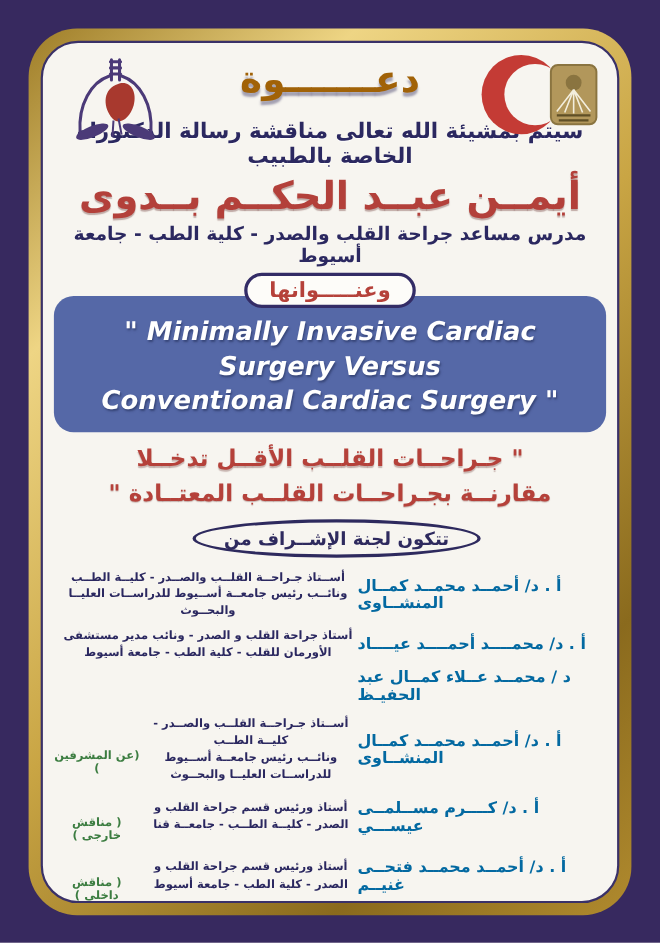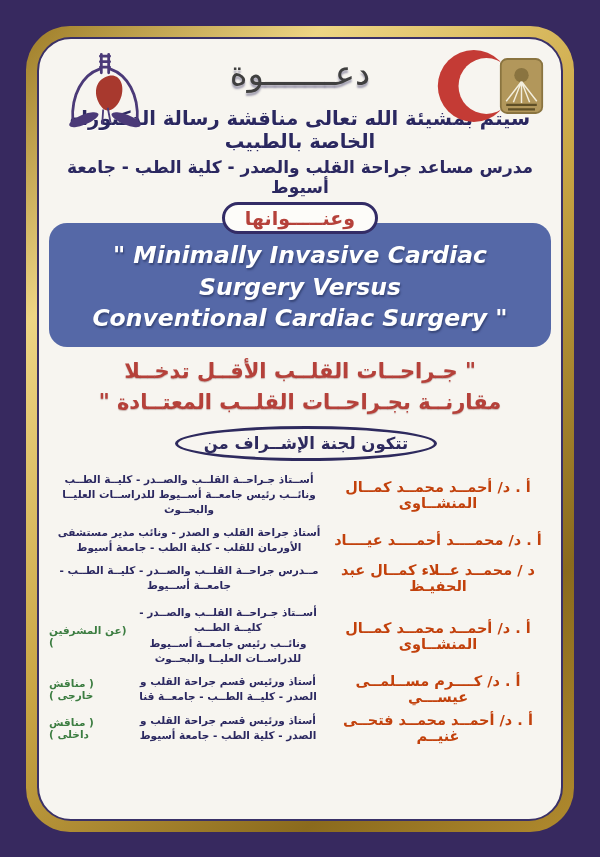--- a/index.html
+++ b/index.html
@@ -19,21 +19,21 @@
     background:#f7f5f0;
     border:2px solid #3a3168;
     border-radius:34px;
     display:flex; flex-direction:column;
     overflow:hidden;
     text-align:center;
   }
   
   .header { position:relative; padding-top:14px; }
   .main-title {
-    color:#404040; font-size:34px; font-weight:normal;
+    color:#a16207; font-size:34px; font-weight:bold;
     text-shadow:0 3px 2px rgba(60,55,100,.45);
     letter-spacing:1px;
   }
   .logo-lungs { position:absolute; right:auto; left:20px; top:8px; }
   .logo-crescent { position:absolute; right:8px; top:6px; }
   .intro-line {
     margin-top:14px; color:#2b2860; font-size:19.5px; font-weight:bold;
     text-shadow:0 1px 0 rgba(255,255,255,.8);
   }
   .candidate-name {
@@ -61,23 +61,23 @@
   
   .oval-wrap { margin-top:9px; }
   .oval {
     display:inline-block; border:3px solid #2e2a5e; border-radius:50%;
     color:#2e2a5e; font-size:16.5px; font-weight:bold; padding:5px 26px;
     background:#f7f5f0;
     margin-left:12px;
   }
   .rows { padding:4px 10px 0; }
   .m-row { display:flex; align-items:center; margin-top:7px; }
-  .m-name { width:226px; flex:none; color:#c2410c; font-size:14.5px; font-weight:bold; text-align:center; }
+  .m-name { width:226px; flex:none; color:#0369a1; font-size:14.5px; font-weight:bold; text-align:left; }
   .m-desc { flex:1; color:#2b2860; font-size:10.5px; font-weight:bold; text-align:center; line-height:1.45; padding-left:4px; }
-  .m-role { width:78px; flex:none; color:#3c7d41; font-size:10.5px; font-weight:bold; text-align:left; }
+  .m-role { width:78px; flex:none; color:#3c7d41; font-size:10.5px; font-weight:bold; text-align:center;margin-top:23px; }
 </style>
 </head>
 <body>
 
 <div class="gold-frame">
   <div class="inner">
 
     <div class="header">
       <span class="logo-lungs">
         <svg width="92" height="92" viewBox="0 0 100 100">
@@ -105,20 +105,21 @@
           <g stroke="#f3eedd" stroke-width="1.6">
             <path d="M105,40 L88,62 M105,40 L96,63 M105,40 L105,64 M105,40 L114,63 M105,40 L122,62"></path>
           </g>
           <g stroke="#5f4f26" stroke-width="2.4">
             <path d="M88,66 h34 M90,71 h30"></path>
           </g>
         </svg>
       </span>
       <div class="main-title">دعـــــــوة</div>
       <div class="intro-line">سيتم بمشيئة الله تعالى مناقشة رسالة الدكتوراه الخاصة بالطبيب</div>
+      <div class="candidate-name">أيمــن عبــد الحكــم بــدوى</div>
       <div class="candidate-pos">مدرس مساعد جراحة القلب والصدر - كلية الطب - جامعة أسيوط</div>
     </div>
 
     <div class="badge-wrap">
       <span class="title-badge">وعنـــــوانها</span>
     </div>
 
     <div class="eng-box" dir="ltr">
       <div>" Minimally Invasive Cardiac Surgery Versus</div>
       <div>Conventional Cardiac Surgery "</div>
@@ -142,23 +143,20 @@
         </div>
       </div>
       <div class="m-row">
         <div class="m-name">أ . د/ محمــــد أحمــــد عيــــاد</div>
         <div class="m-desc">
           <div>أستاذ جراحة القلب و الصدر - ونائب مدير مستشفى الأورمان للقلب - كلية الطب - جامعة أسيوط</div>
         </div>
       </div>
       <div class="m-row">
         <div class="m-name">د / محمــد عــلاء كمــال عبد الحفيـظ</div>
-        <div class="m-desc">
-          <div>مــدرس جراحــة القلــب والصــدر - كليــة الطــب - جامعــة أســيوط</div>
-        </div>
       </div>
     </div>
 
 
     <div class="rows">
       <div class="m-row">
         <div class="m-name">أ . د/ أحمــد محمــد كمــال المنشــاوى</div>
         <div class="m-desc">
           <div>أســتاذ جـراحــة القلــب والصــدر - كليــة الطــب</div>
           <div>ونائــب رئيس جامعــة أســيوط للدراســات العليــا والبحــوث</div>

